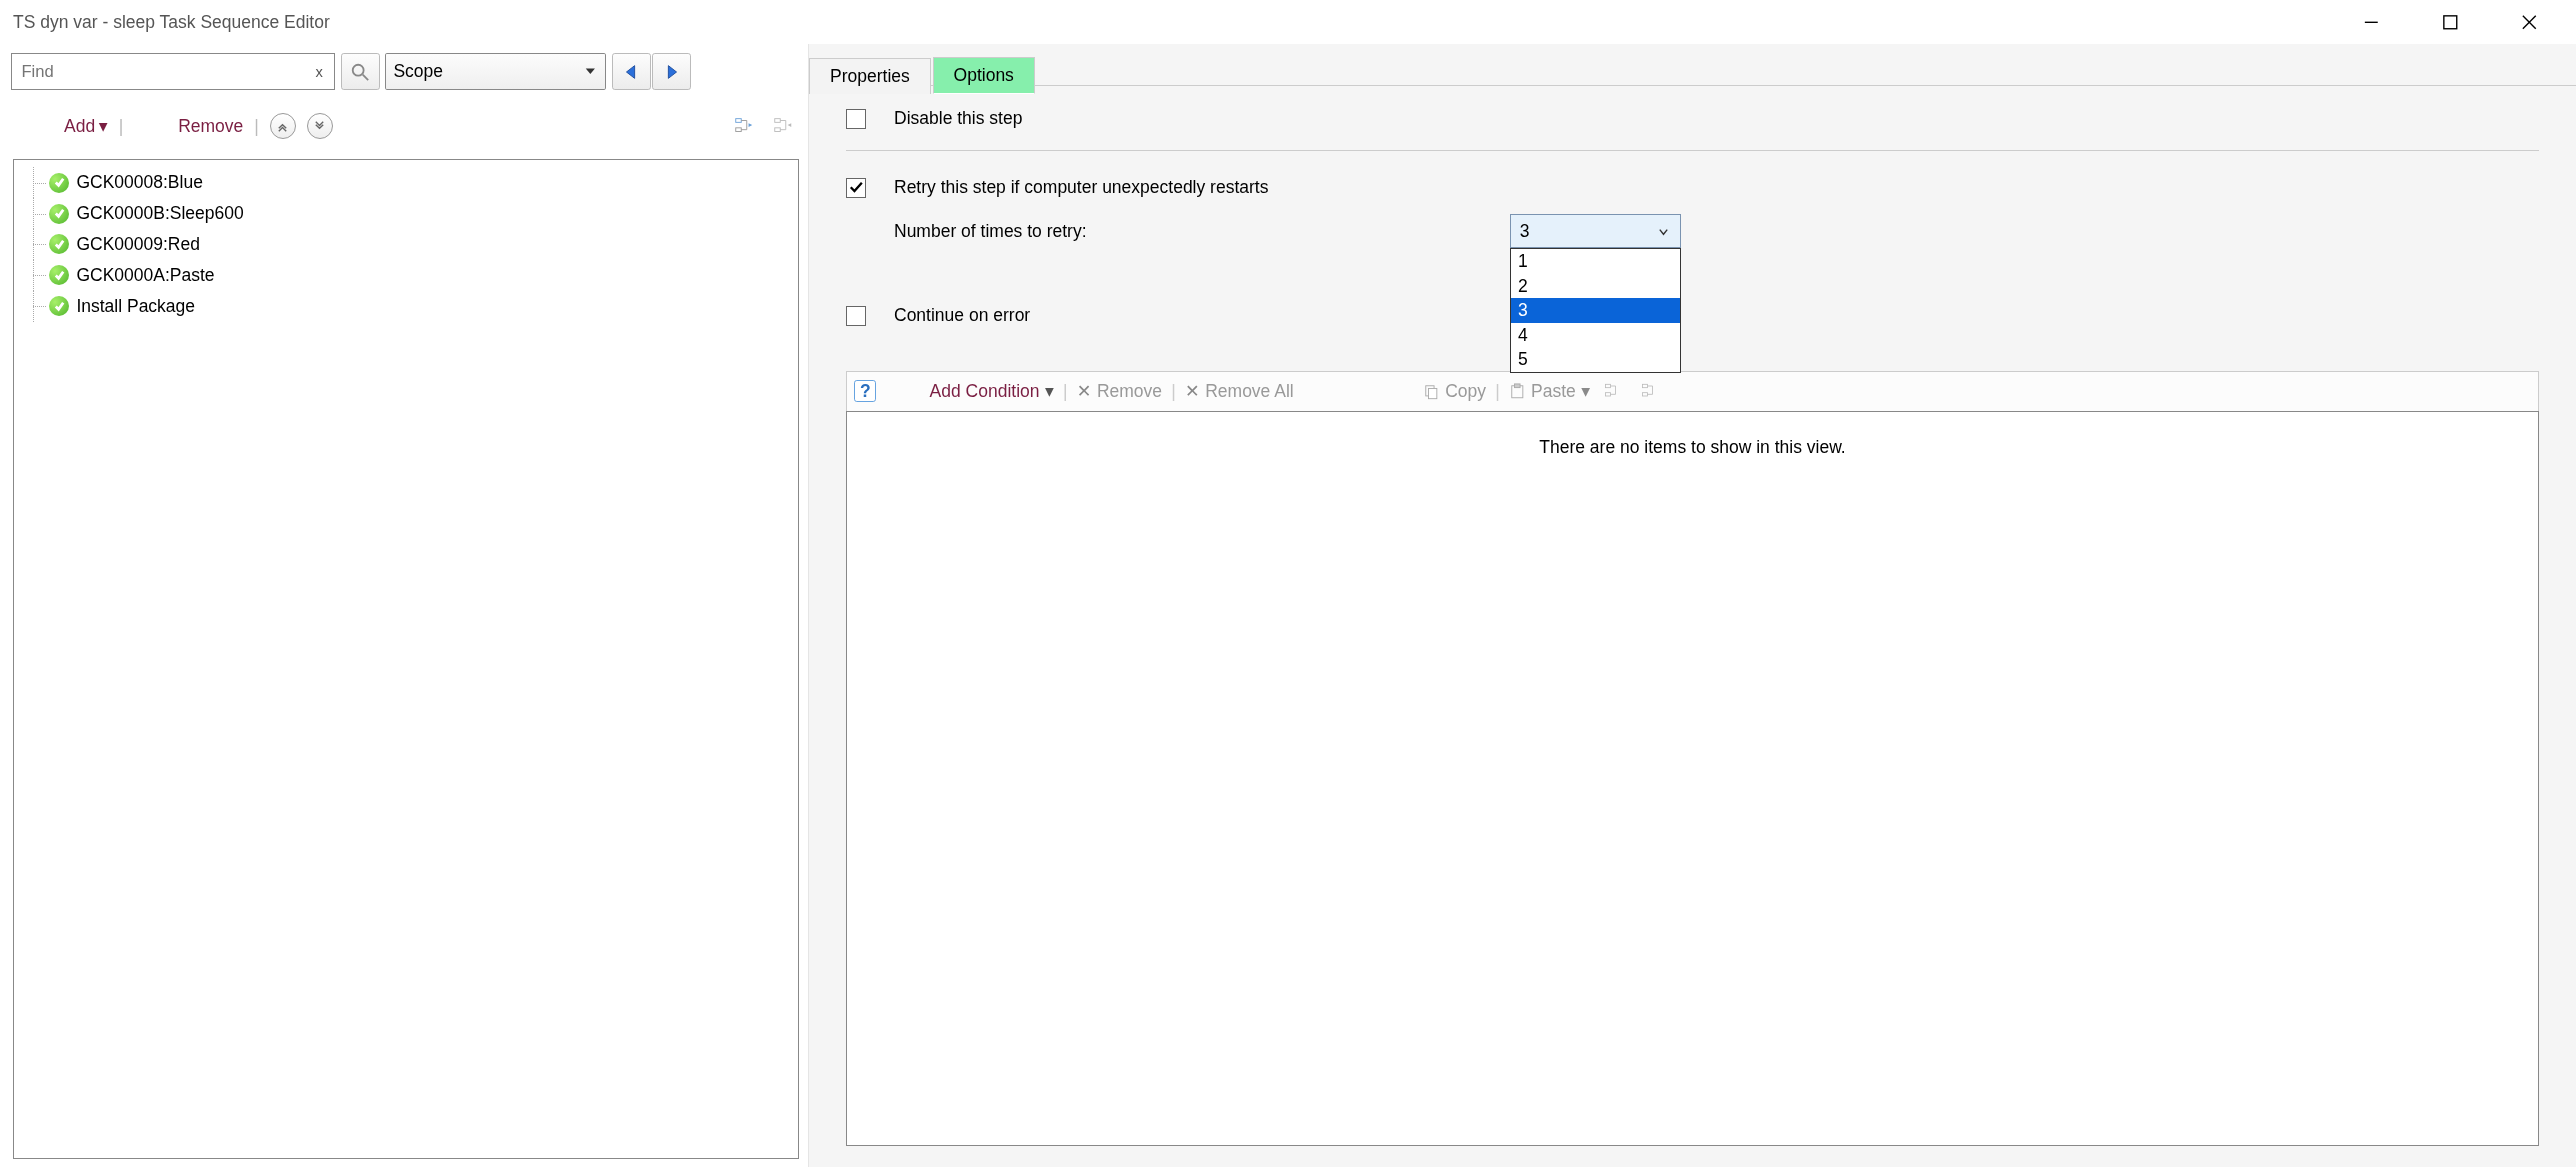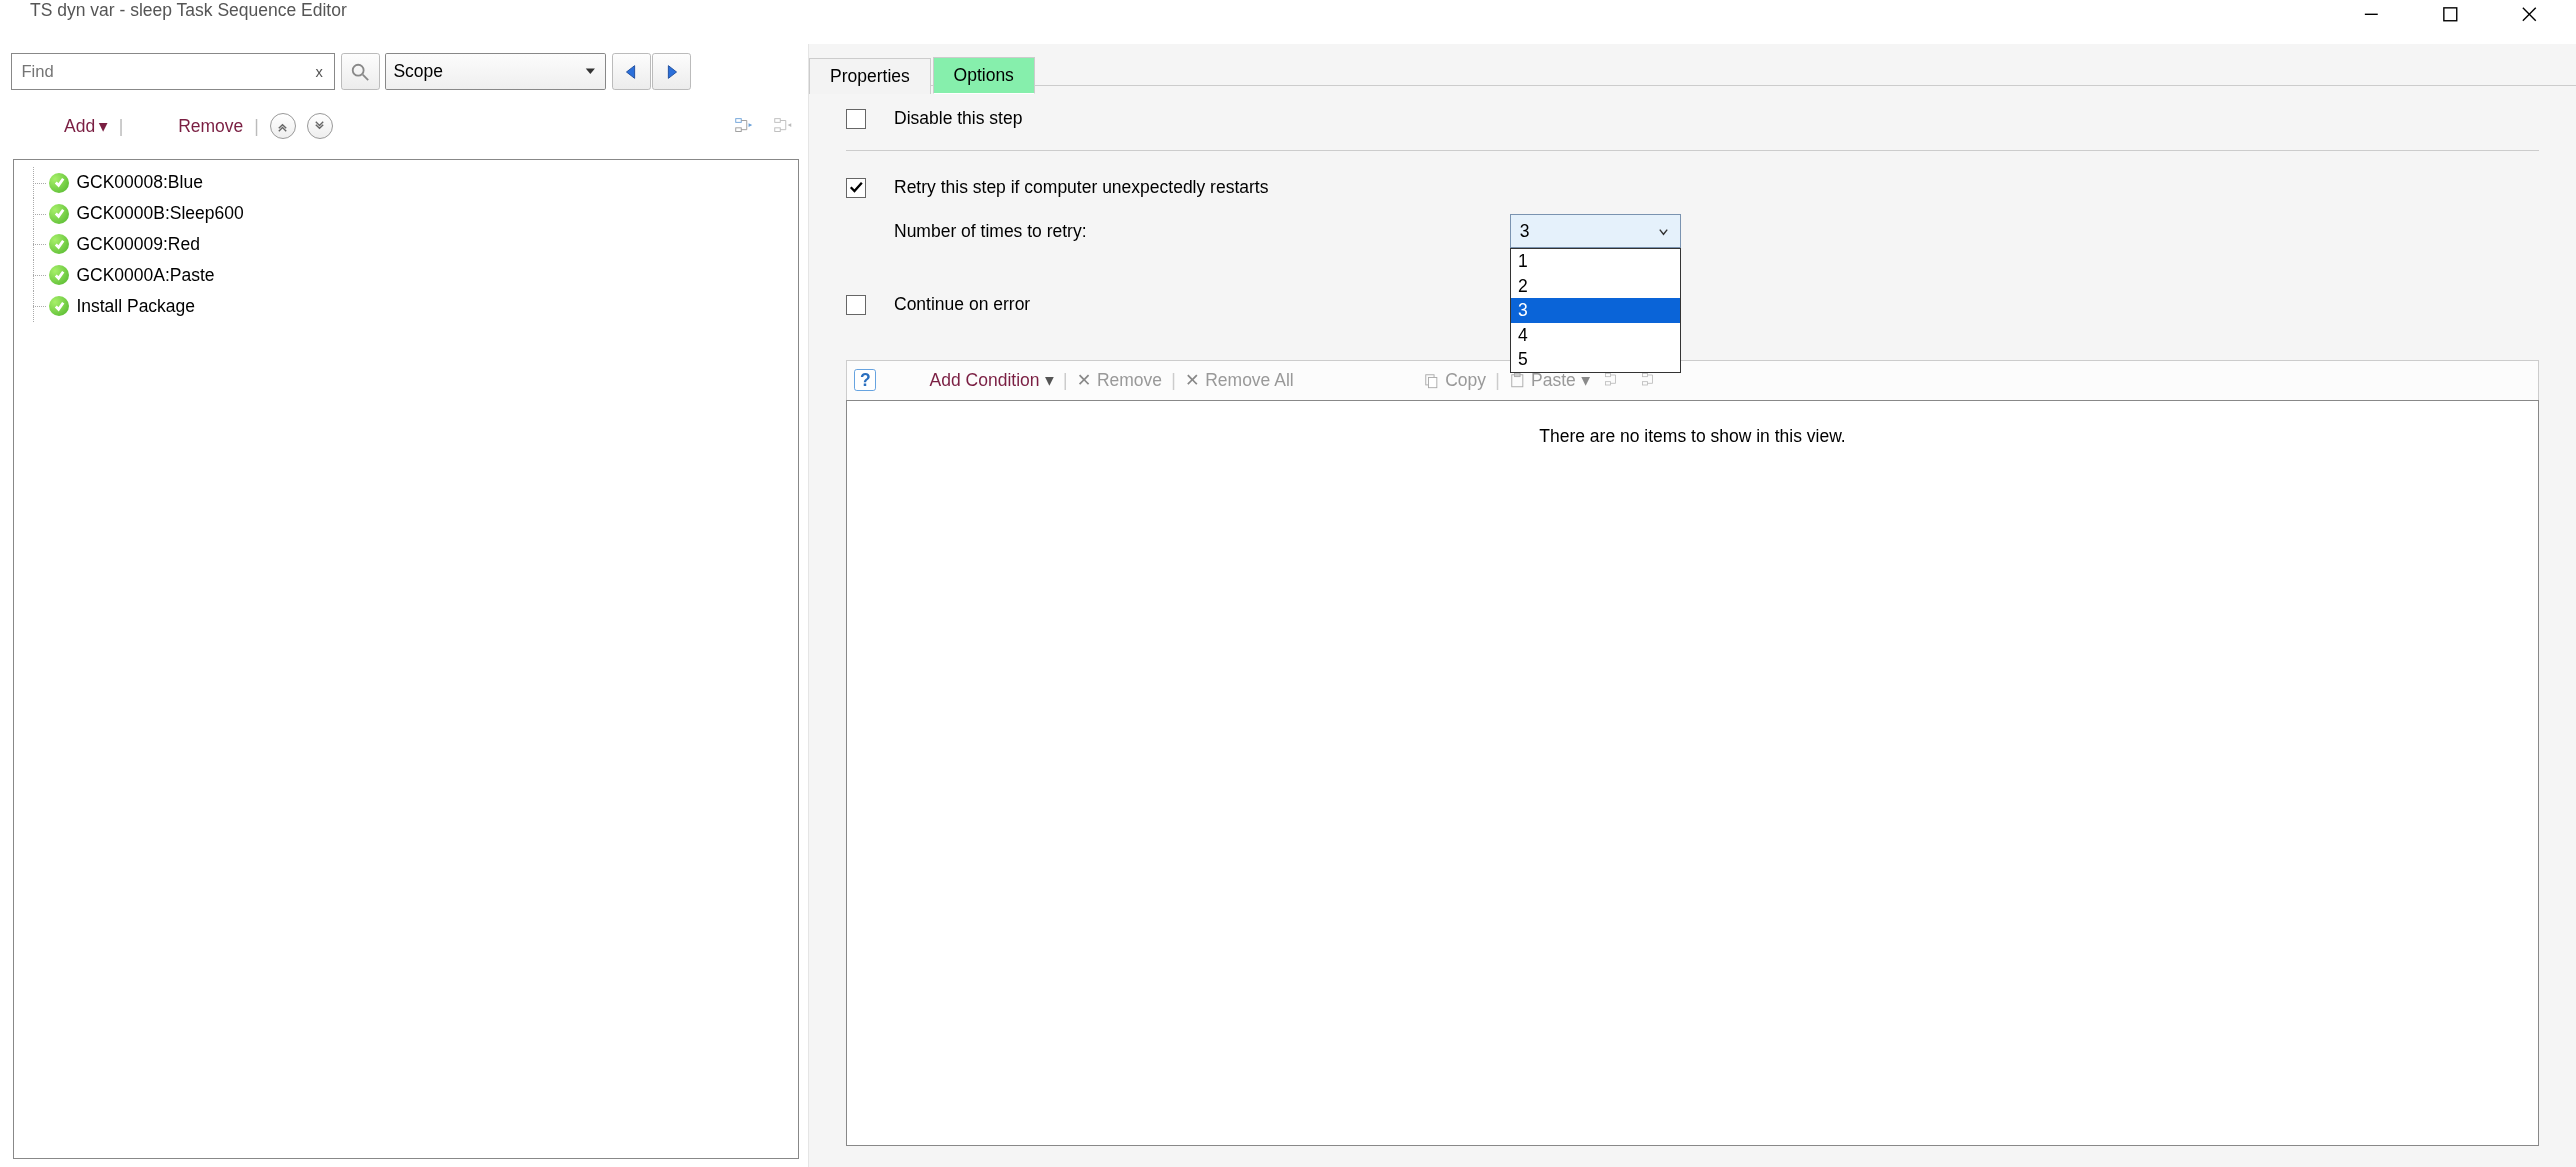--- a/index.html
+++ b/index.html
@@ -14,23 +14,23 @@
     width: 2576px;
     height: 1168px;
     display: flex;
     flex-direction: column;
     background: #fff;
   }
   
   .titlebar {
     height: 44px;
     display: flex;
-    align-items: flex-start;
+    align-items: center;
     justify-content: space-between;
-    padding: 0 0 0 30px;
+    padding: 0 0 0 13px;
     overflow: hidden;
   }
   .title-text {
     font-size: 17.5px;
     color: #555;
     white-space: nowrap;
     overflow: hidden;
   }
   .win-controls {
     display: flex;
@@ -459,21 +459,21 @@
             <div class="combo-list" id="combo-list">
                 <div class="combo-opt">1</div>
                 <div class="combo-opt">2</div>
                 <div class="combo-opt sel">3</div>
                 <div class="combo-opt">4</div>
                 <div class="combo-opt">5</div>
               </div>
           </div>
         </div>
 
-        <div class="chk-row" style="margin-top:20px;">
+        <div class="chk-row" style="margin-top:31px;">
           <span class="chk"></span>
           <span>Continue on error</span>
         </div>
 
         <div style="height:28px"></div>
 
         <div class="cond-toolbar">
           <span class="q-badge">?</span>
           <span class="tb-label menu-item">
             <span>Add Condition</span>

